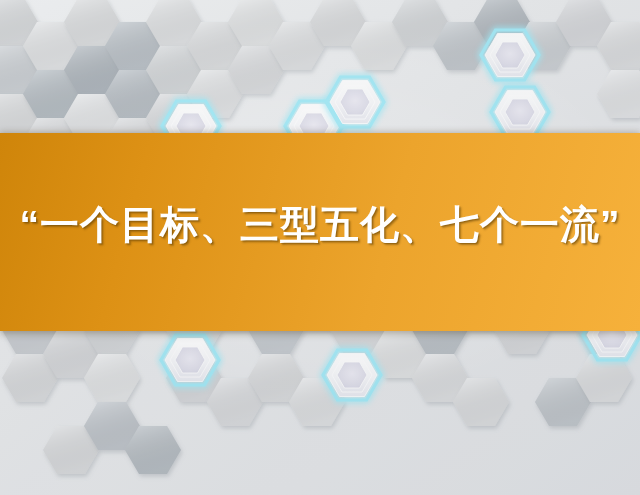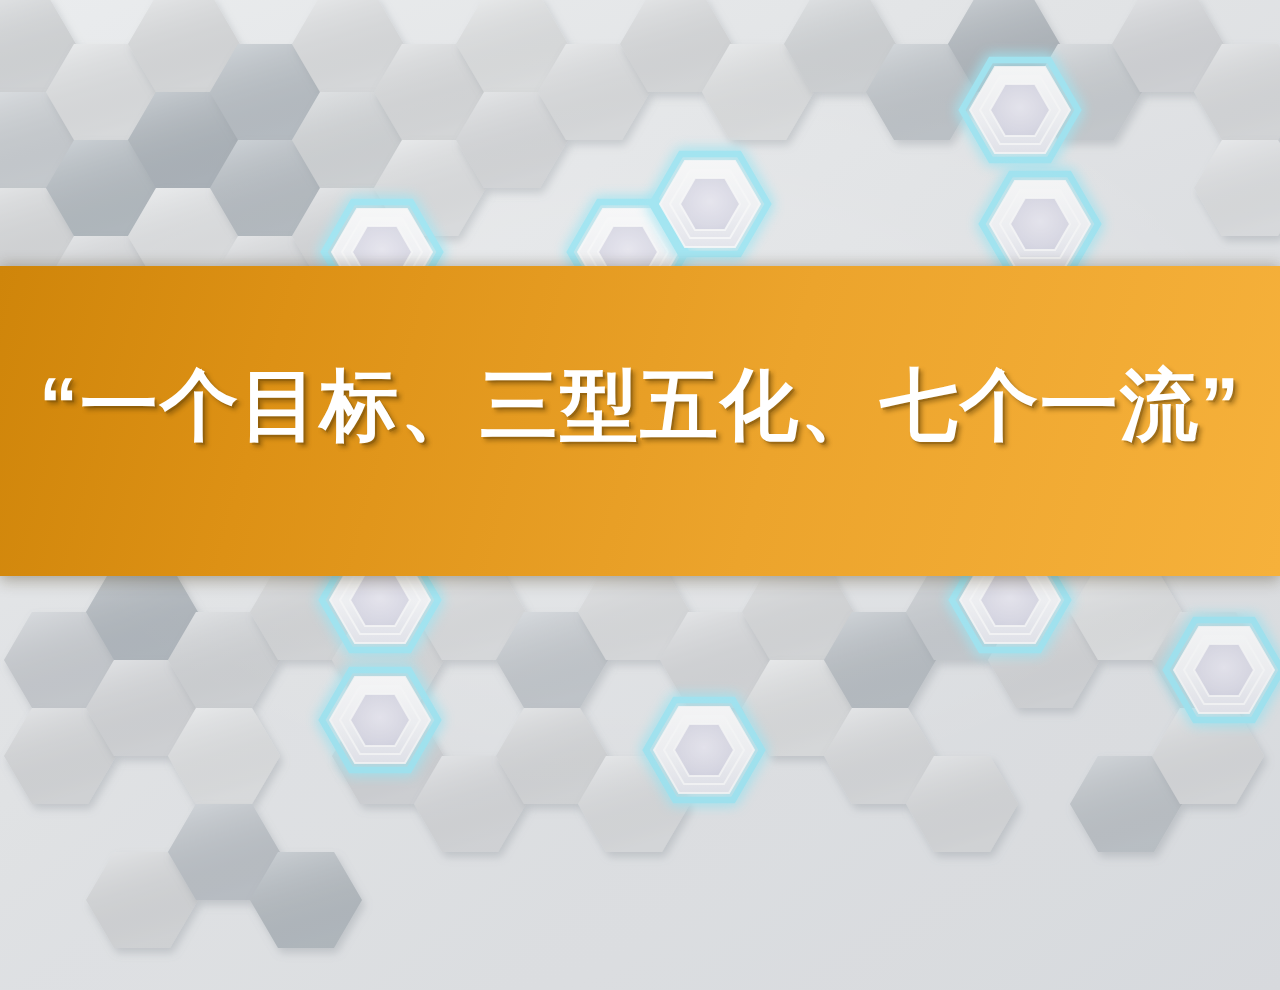--- a/index.html
+++ b/index.html
@@ -38,21 +38,21 @@
     mix-blend-mode: normal;
     opacity: 0.35;
   }
 
   
   .band {
     position: absolute;
     left: 0;
     top: 133px;
     width: 640px;
-    height: 155px;
+    height: 198px;
     background: linear-gradient(105deg, #cf850a 0%, #dd9115 22%, #eca42c 60%, #f6b13b 100%);
     box-shadow: 0 3px 7px rgba(60,45,10,0.28), 0 -2px 6px rgba(60,45,10,0.16);
     display: flex;
     flex-direction: row;
     align-items: center;
     justify-content: center;
   }
 
   .band-title {
     color: #ffffff;

